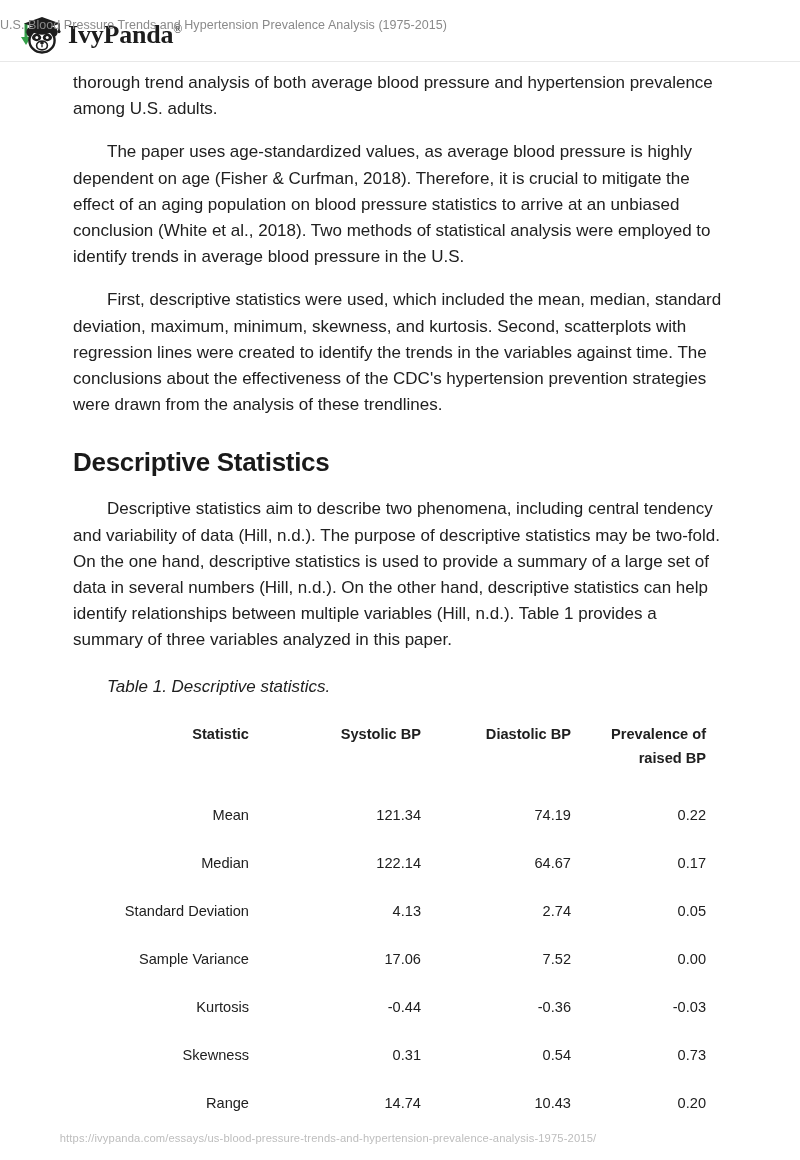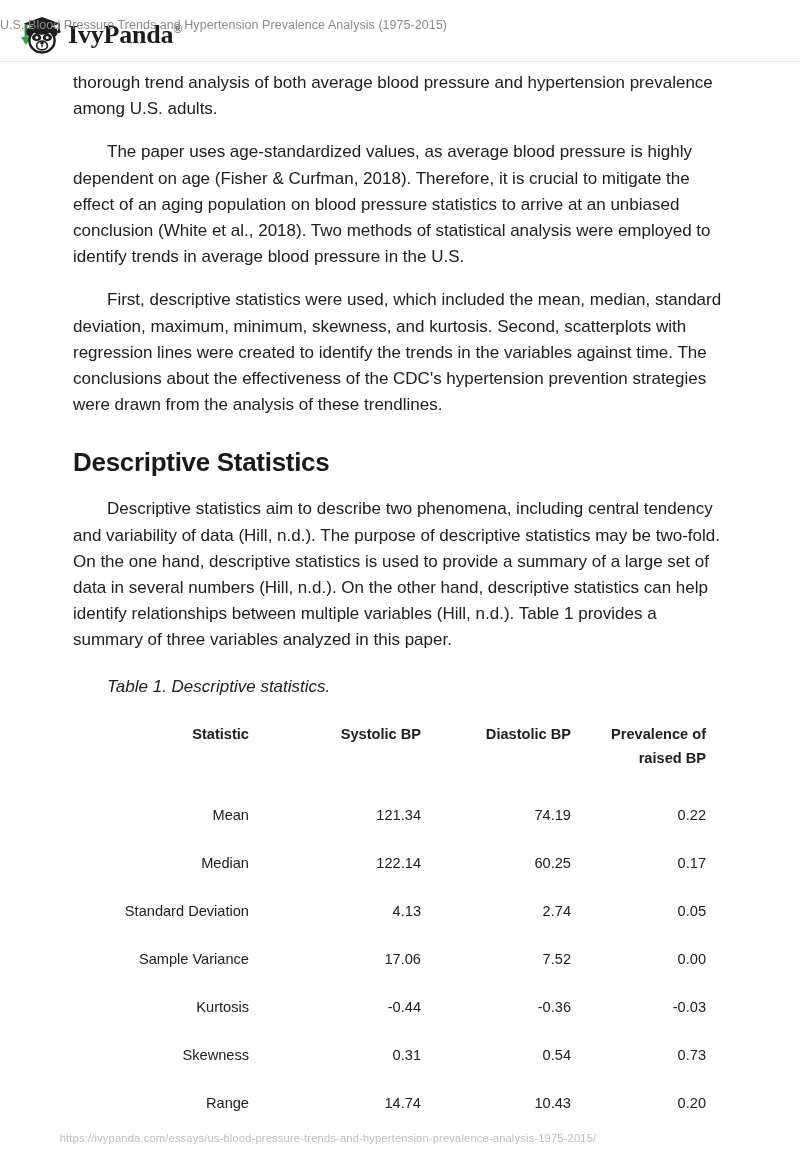--- a/index.html
+++ b/index.html
@@ -226,21 +226,21 @@
     <tbody>
       <tr>
         <td>Mean</td>
         <td>121.34</td>
         <td>74.19</td>
         <td>0.22</td>
       </tr>
       <tr>
         <td>Median</td>
         <td>122.14</td>
-        <td>60.25</td>
+        <td>64.67</td>
         <td>0.17</td>
       </tr>
       <tr>
         <td>Standard Deviation</td>
         <td>4.13</td>
         <td>2.74</td>
         <td>0.05</td>
       </tr>
       <tr>
         <td>Sample Variance</td>

